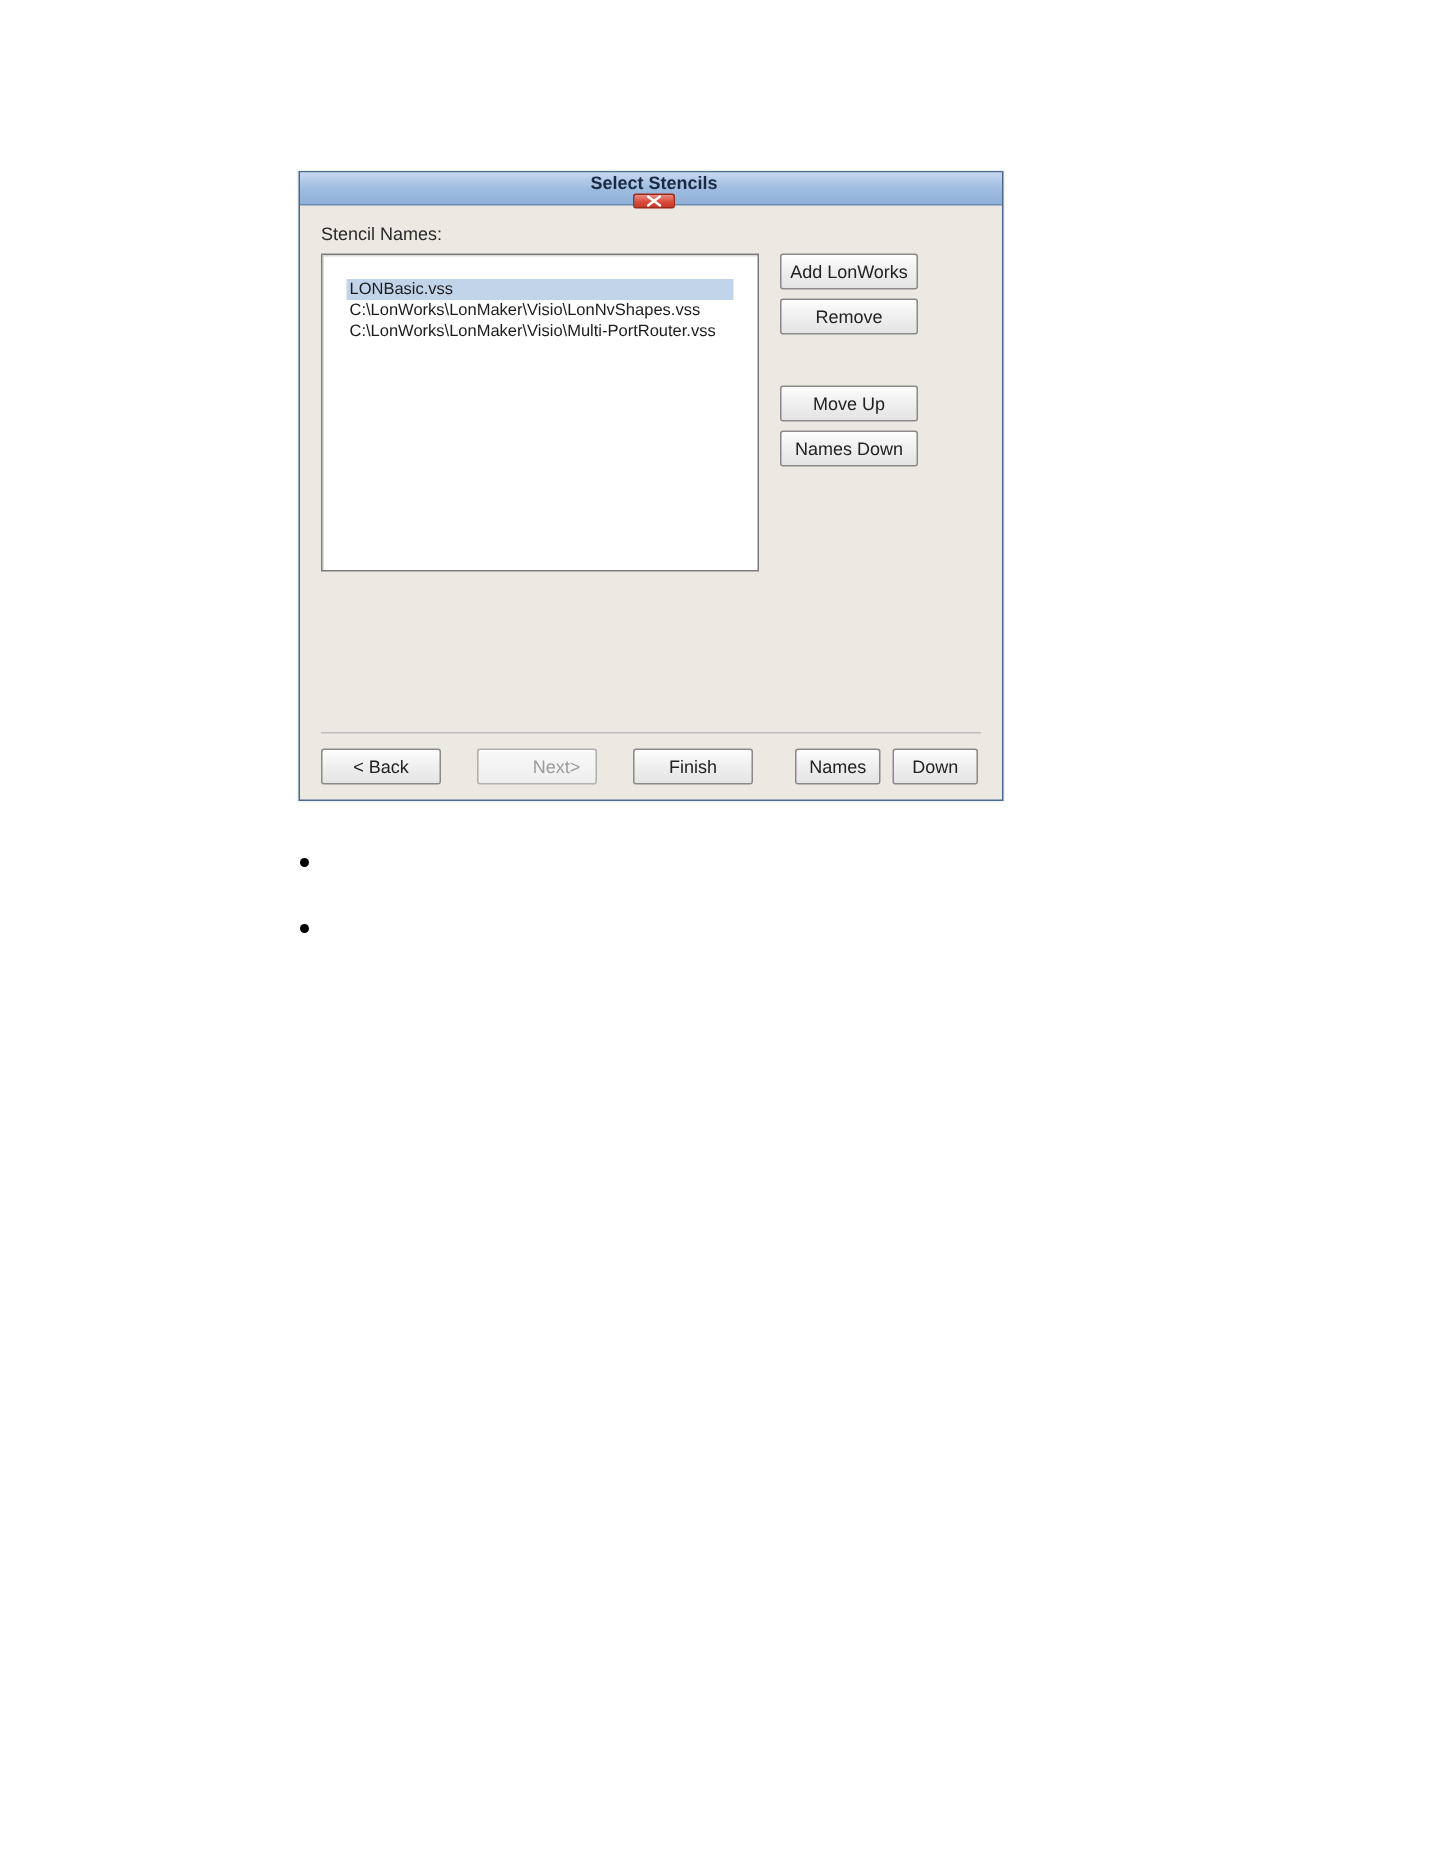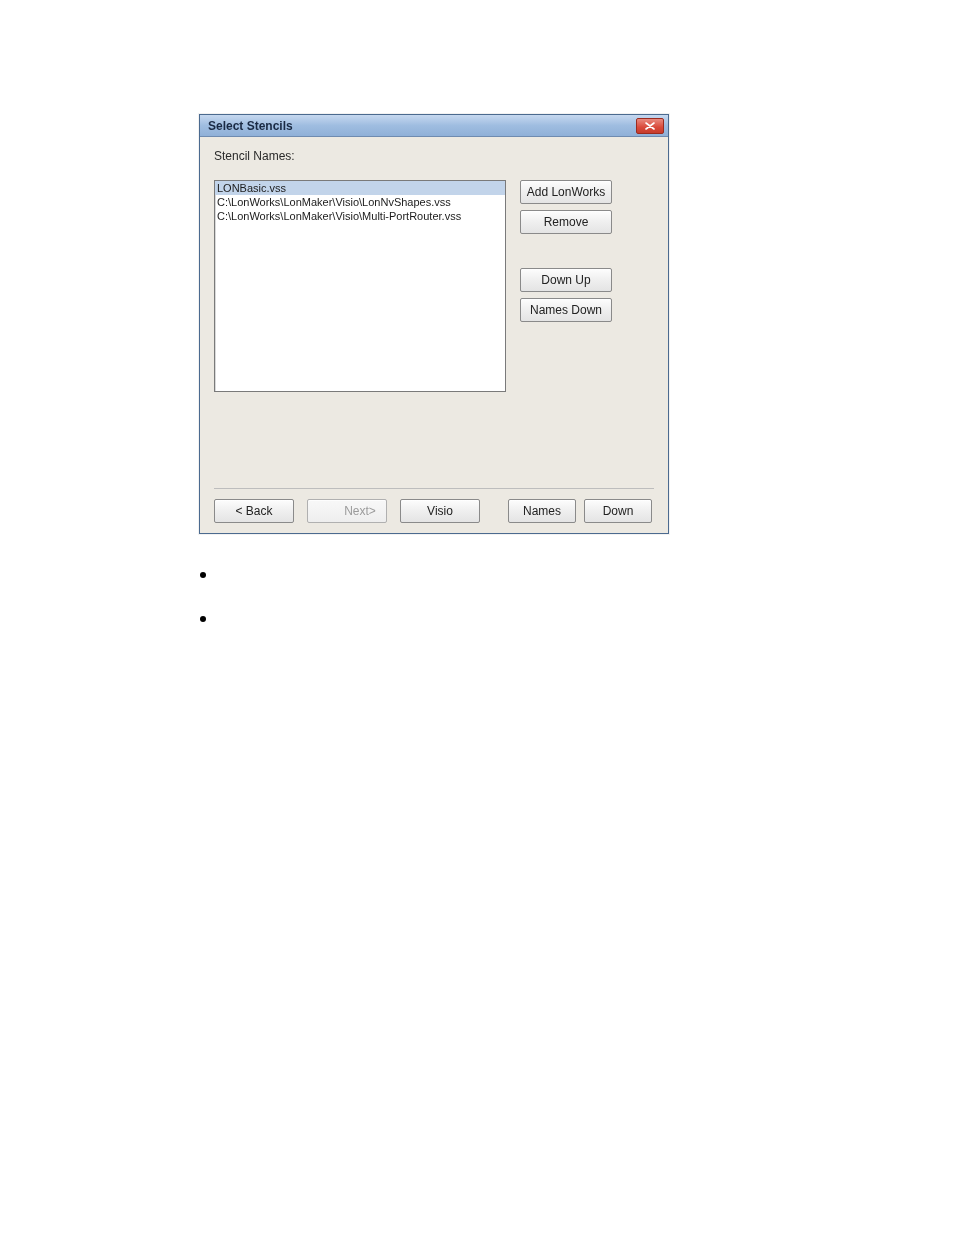--- a/index.html
+++ b/index.html
@@ -29,20 +29,21 @@
     box-shadow: 0 0 0 1px rgba(0,0,0,0.05);
   }
   .titlebar {
     height: 22px;
     background: linear-gradient(to bottom, #c6d8f0 0%, #9fbde0 50%, #8fb0d8 100%);
     display: flex;
     align-items: center;
     justify-content: space-between;
     padding: 0 4px 0 8px;
     border-bottom: 1px solid #6f8bb0;
+    flex-direction: column;
   }
   .titlebar .title-text {
     font-size: 12px;
     font-weight: bold;
     color: #1a2a44;
   }
   .close-btn {
     width: 28px;
     height: 16px;
     background: linear-gradient(to bottom, #e98a7f 0%, #d9493a 60%, #c63b2c 100%);
@@ -55,36 +56,36 @@
   }
   .close-btn svg { display:block; }
   .dialog-body {
     padding: 12px 14px 10px 14px;
     height: calc(100% - 22px);
     display: flex;
     flex-direction: column;
   }
   .label {
     font-size: 12px;
-    margin-bottom: 17px;
+    margin-bottom: 6px;
     color: #2a2a2a;
   }
   .content-row {
     display: flex;
     gap: 14px;
     flex: 0 0 auto;
     margin-bottom: 8px;
   }
   .listbox {
     width: 292px;
     height: 212px;
     background: #ffffff;
     border: 1px solid #7a7a7a;
     box-shadow: inset 1px 1px 0 rgba(0,0,0,0.15);
-    padding: 0;
+    padding: 16px;
     overflow: hidden;
     font-size: 11px;
     line-height: 14px;
   }
   .list-item {
     padding: 0 2px;
     white-space: nowrap;
     overflow: hidden;
     text-overflow: clip;
     color: #1b1b1b;
@@ -129,21 +130,21 @@
   }
   .footer {
     display: flex;
     gap: 8px;
     justify-content: flex-end;
     padding-right: 2px;
   }
   .footer .btn { width: 80px; }
   .footer .group-left {
     display: flex;
-    gap: 13px;
+    gap: 24px;
     margin-right: 20px;
   }
   
   .bullets {
     position: absolute;
     left: 200px;
     top: 572px;
   }
   .bullet {
     width: 6px;
@@ -174,34 +175,34 @@
       <div class="content-row">
         <div class="listbox">
           <div class="list-item selected">LONBasic.vss</div>
           <div class="list-item">C:\LonWorks\LonMaker\Visio\LonNvShapes.vss</div>
           <div class="list-item">C:\LonWorks\LonMaker\Visio\Multi-PortRouter.vss</div>
         </div>
         <div class="side-buttons">
           <div class="btn">Add LonWorks</div>
           <div class="btn">Remove</div>
           <div class="gap"></div>
-          <div class="btn">Down Up</div>
+          <div class="btn">Move Up</div>
           <div class="btn">Names Down</div>
         </div>
       </div>
 
       <div class="spacer"></div>
 
       <div class="footer-sep"></div>
 
       <div class="footer">
         <div class="group-left">
           <div class="btn">&lt; Back</div>
           <div class="btn disabled">Next&gt;</div>
-          <div class="btn">Visio</div>
+          <div class="btn">Finish</div>
         </div>
         <div class="btn">Names</div>
         <div class="btn">Down</div>
       </div>
     </div>
   </div>
 
   <div class="bullets">
     <div class="bullet"></div>
     <div class="bullet"></div>

